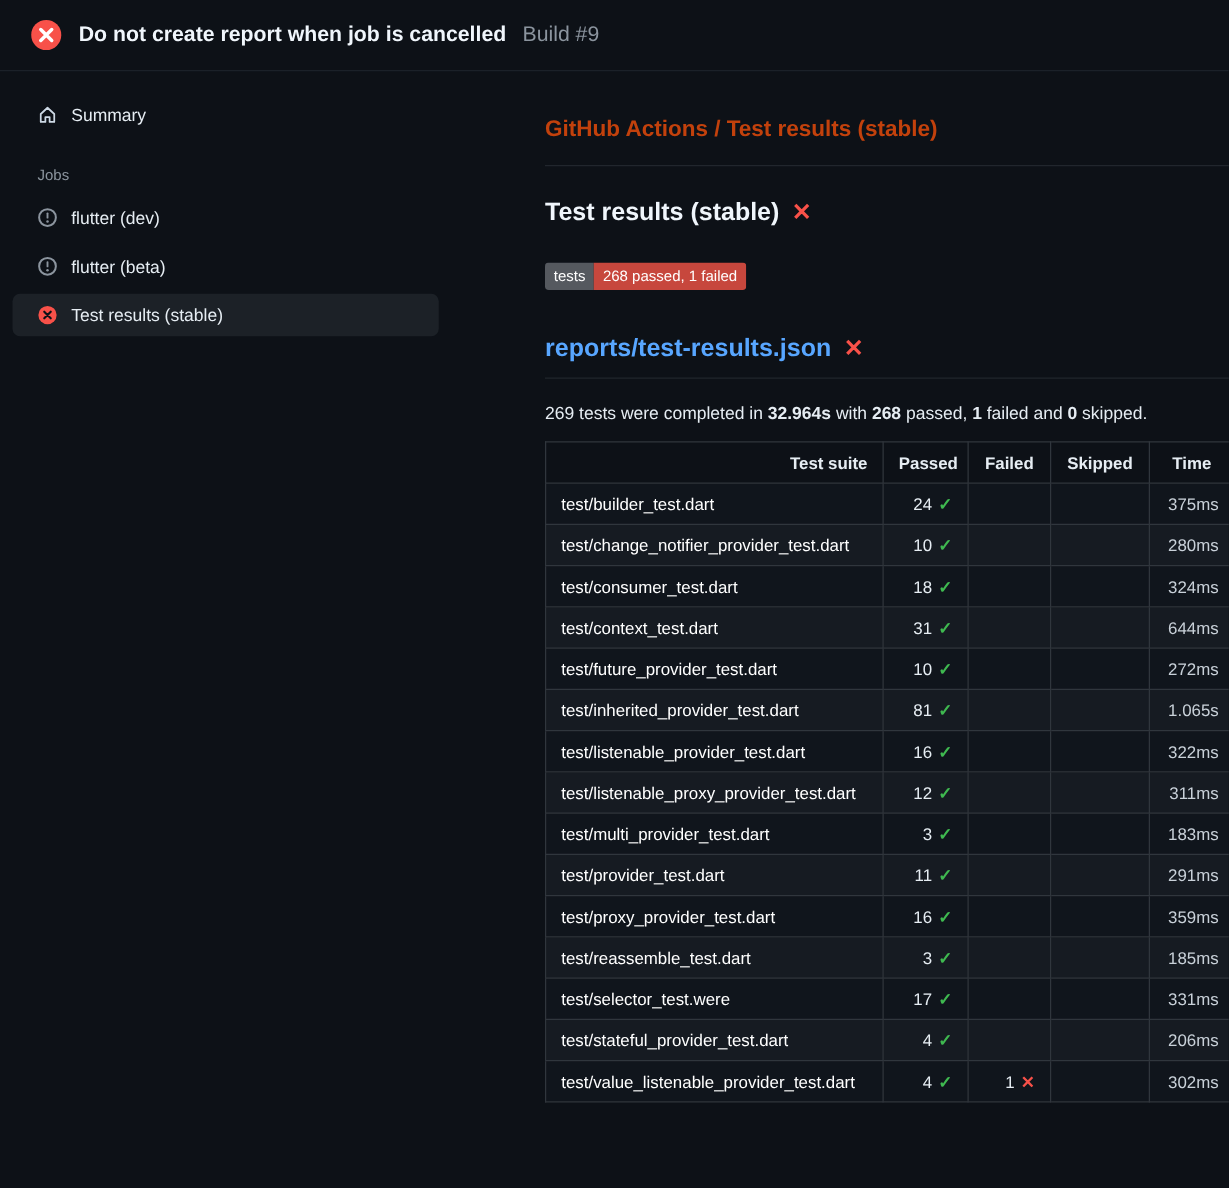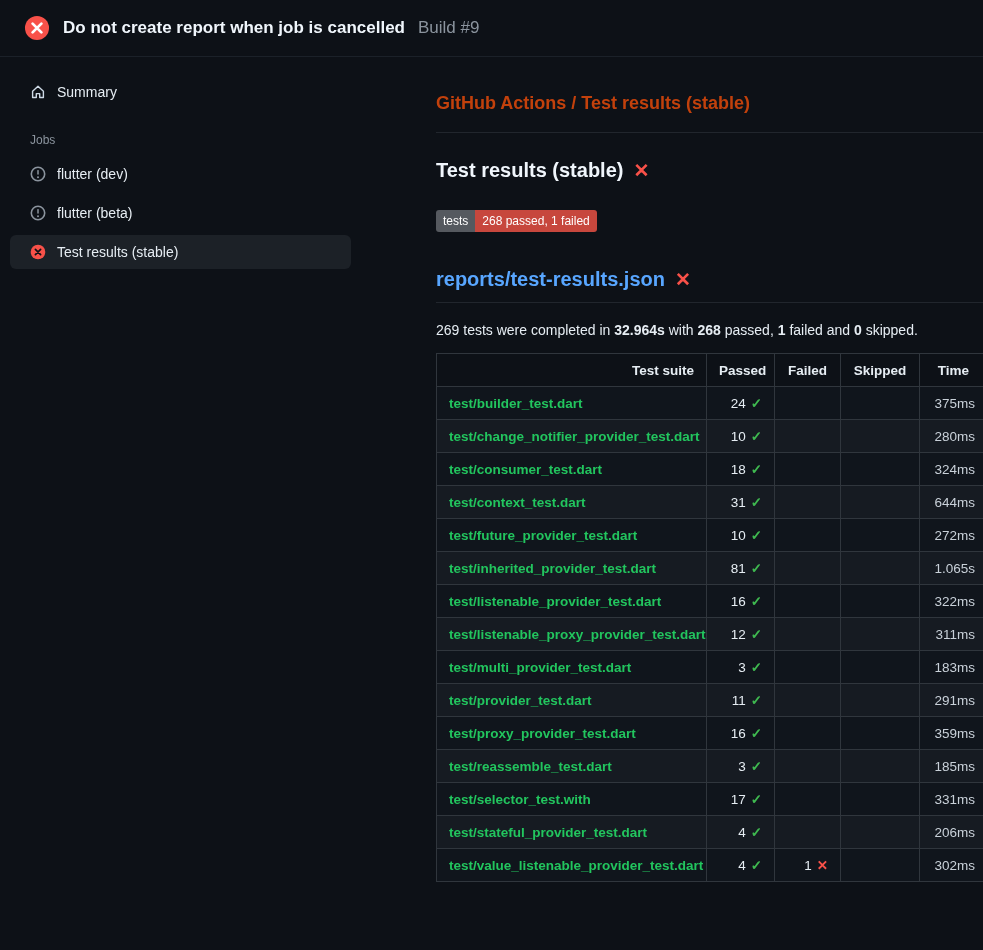--- a/index.html
+++ b/index.html
@@ -63,21 +63,21 @@
     width:551px; font-size:13.5px;
   }
   .results th, .results td {
     border:1px solid #30363d; padding:7px 12px;
     overflow:hidden; white-space:nowrap; height:33px;
   }
   .results th { font-weight:bold; text-align:center; color:#e6edf3; }
   .results th.col-suite { text-align:right; }
   .results tbody tr:nth-child(odd) { background:#10151c; }
   .results tbody tr:nth-child(even) { background:#161b22; }
-  .suite-link { color:#22c55e; text-decoration:none;font-weight:bold; }
+  .suite-link { color:#ffffff; text-decoration:none; }
   .cell-num { text-align:right; }
   .check-icon { color:#3fb950; font-weight:bold; margin-left:5px; }
   .cross-icon { color:#f85149; font-weight:bold; margin-left:5px; }
   .cell-time { text-align:right; color:#c9d1d9; }
 </style>
 </head>
 <body>
 
 <div class="page-header">
   <span class="header-status">
@@ -259,21 +259,21 @@
             <td class="cell-time">359ms</td>
           </tr>
           <tr>
             <td><a href="#" class="suite-link">test/reassemble_test.dart</a></td>
             <td class="cell-num"><span>3</span><span class="check-icon">✓</span></td>
             <td class="cell-num"></td>
             <td></td>
             <td class="cell-time">185ms</td>
           </tr>
           <tr>
-            <td><a href="#" class="suite-link">test/selector_test.with</a></td>
+            <td><a href="#" class="suite-link">test/selector_test.were</a></td>
             <td class="cell-num"><span>17</span><span class="check-icon">✓</span></td>
             <td class="cell-num"></td>
             <td></td>
             <td class="cell-time">331ms</td>
           </tr>
           <tr>
             <td><a href="#" class="suite-link">test/stateful_provider_test.dart</a></td>
             <td class="cell-num"><span>4</span><span class="check-icon">✓</span></td>
             <td class="cell-num"></td>
             <td></td>

